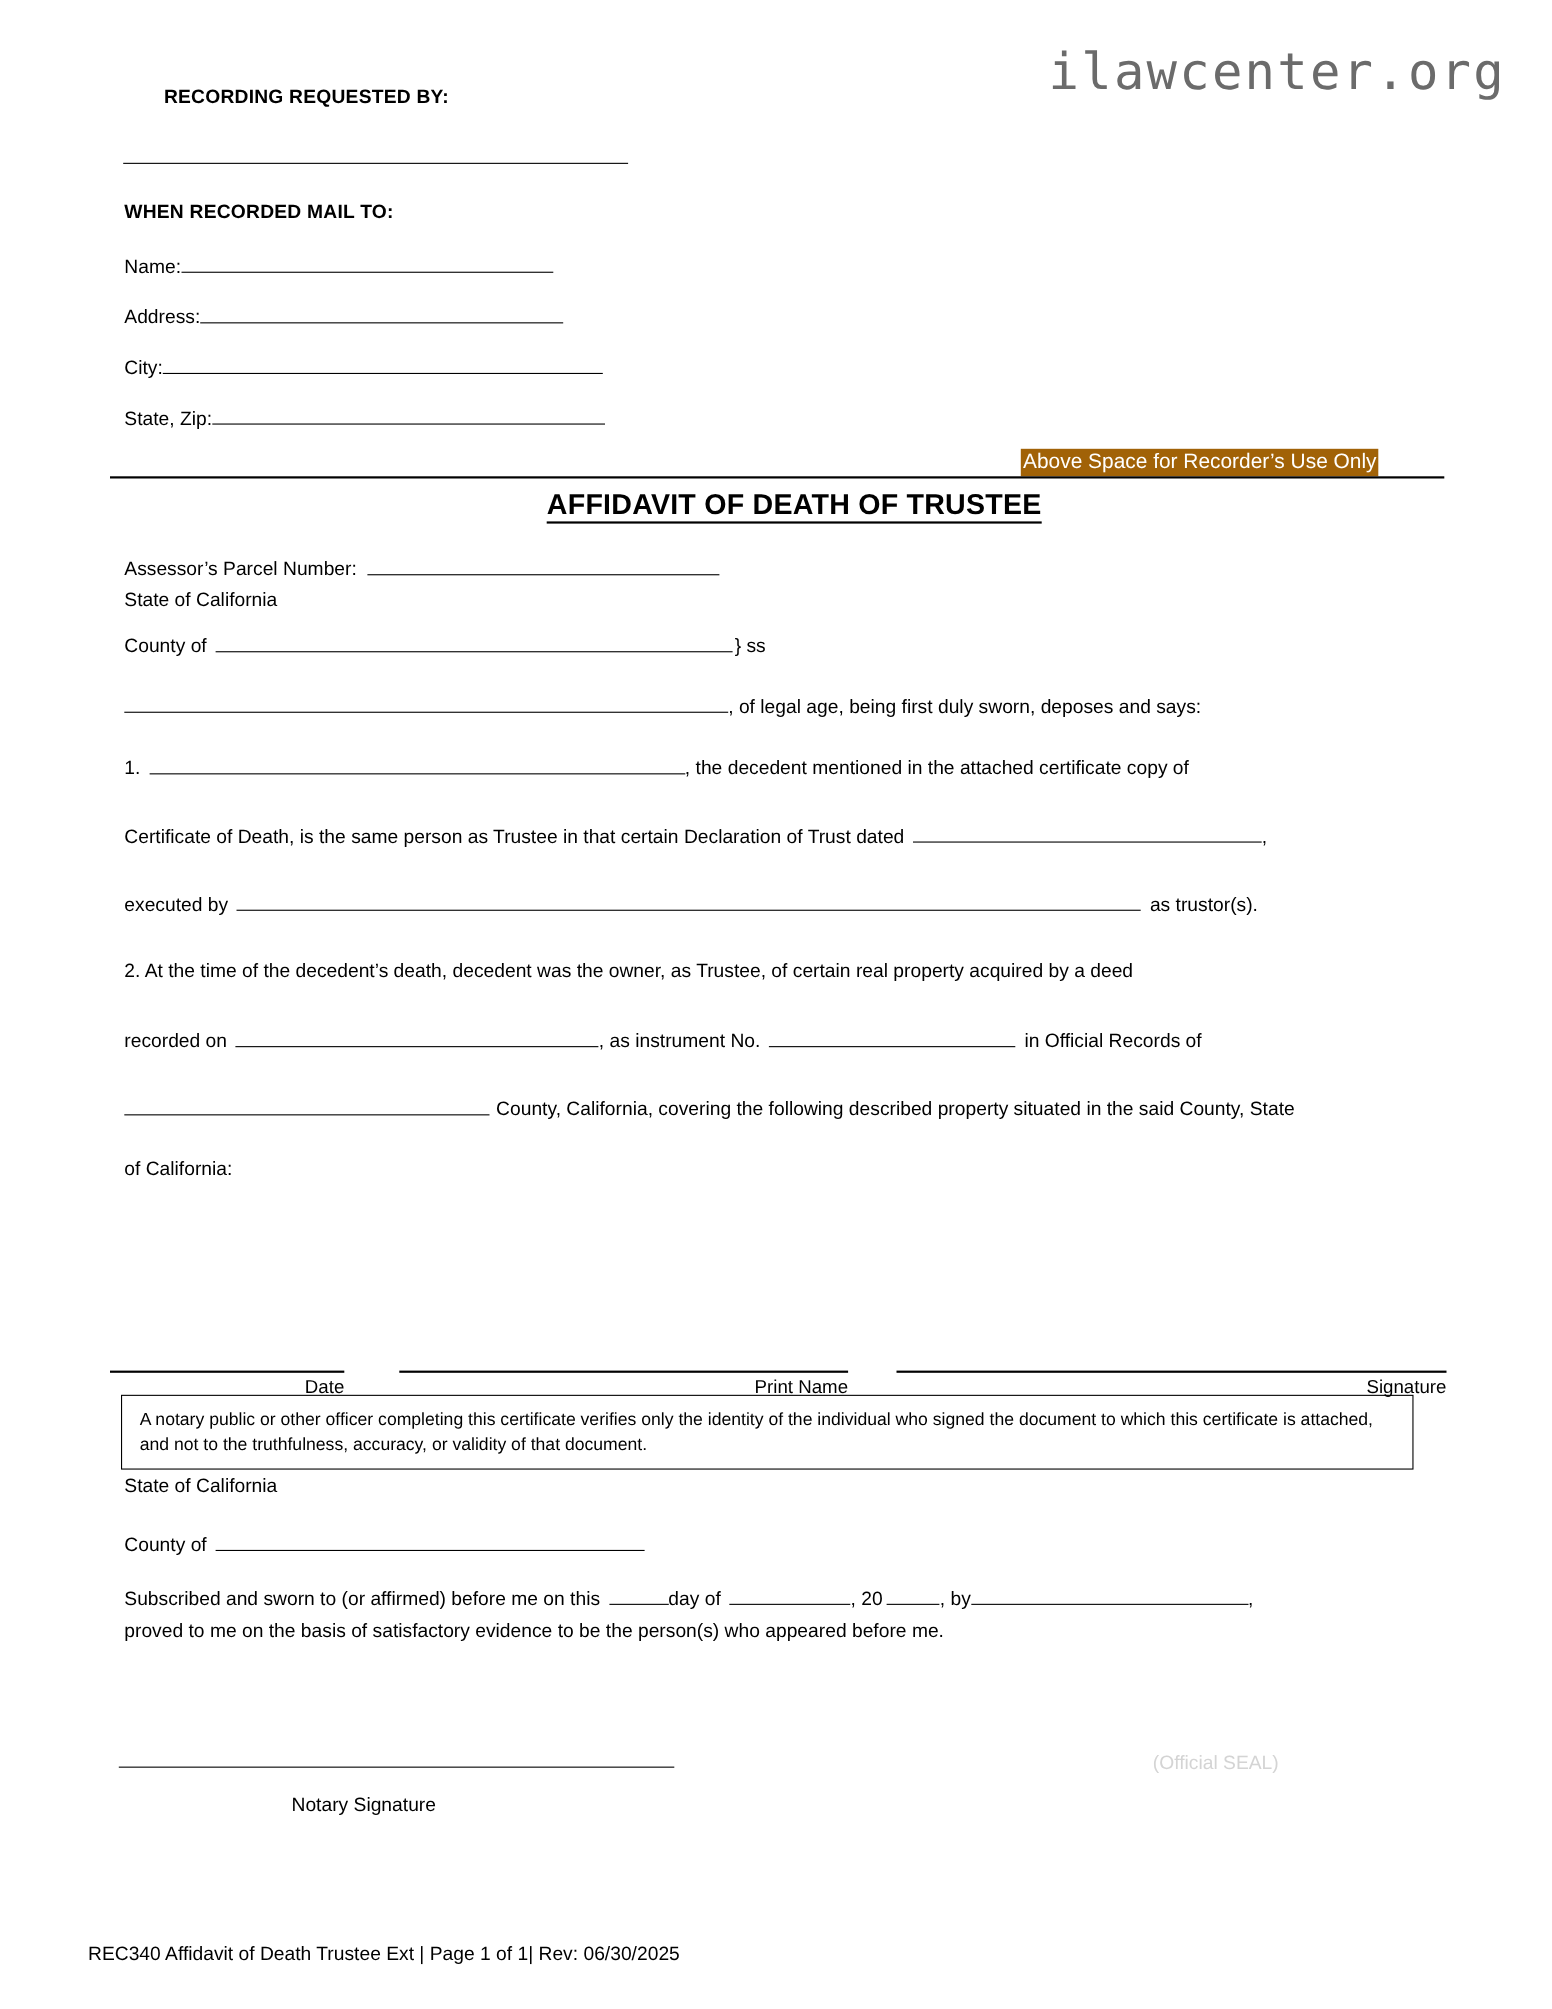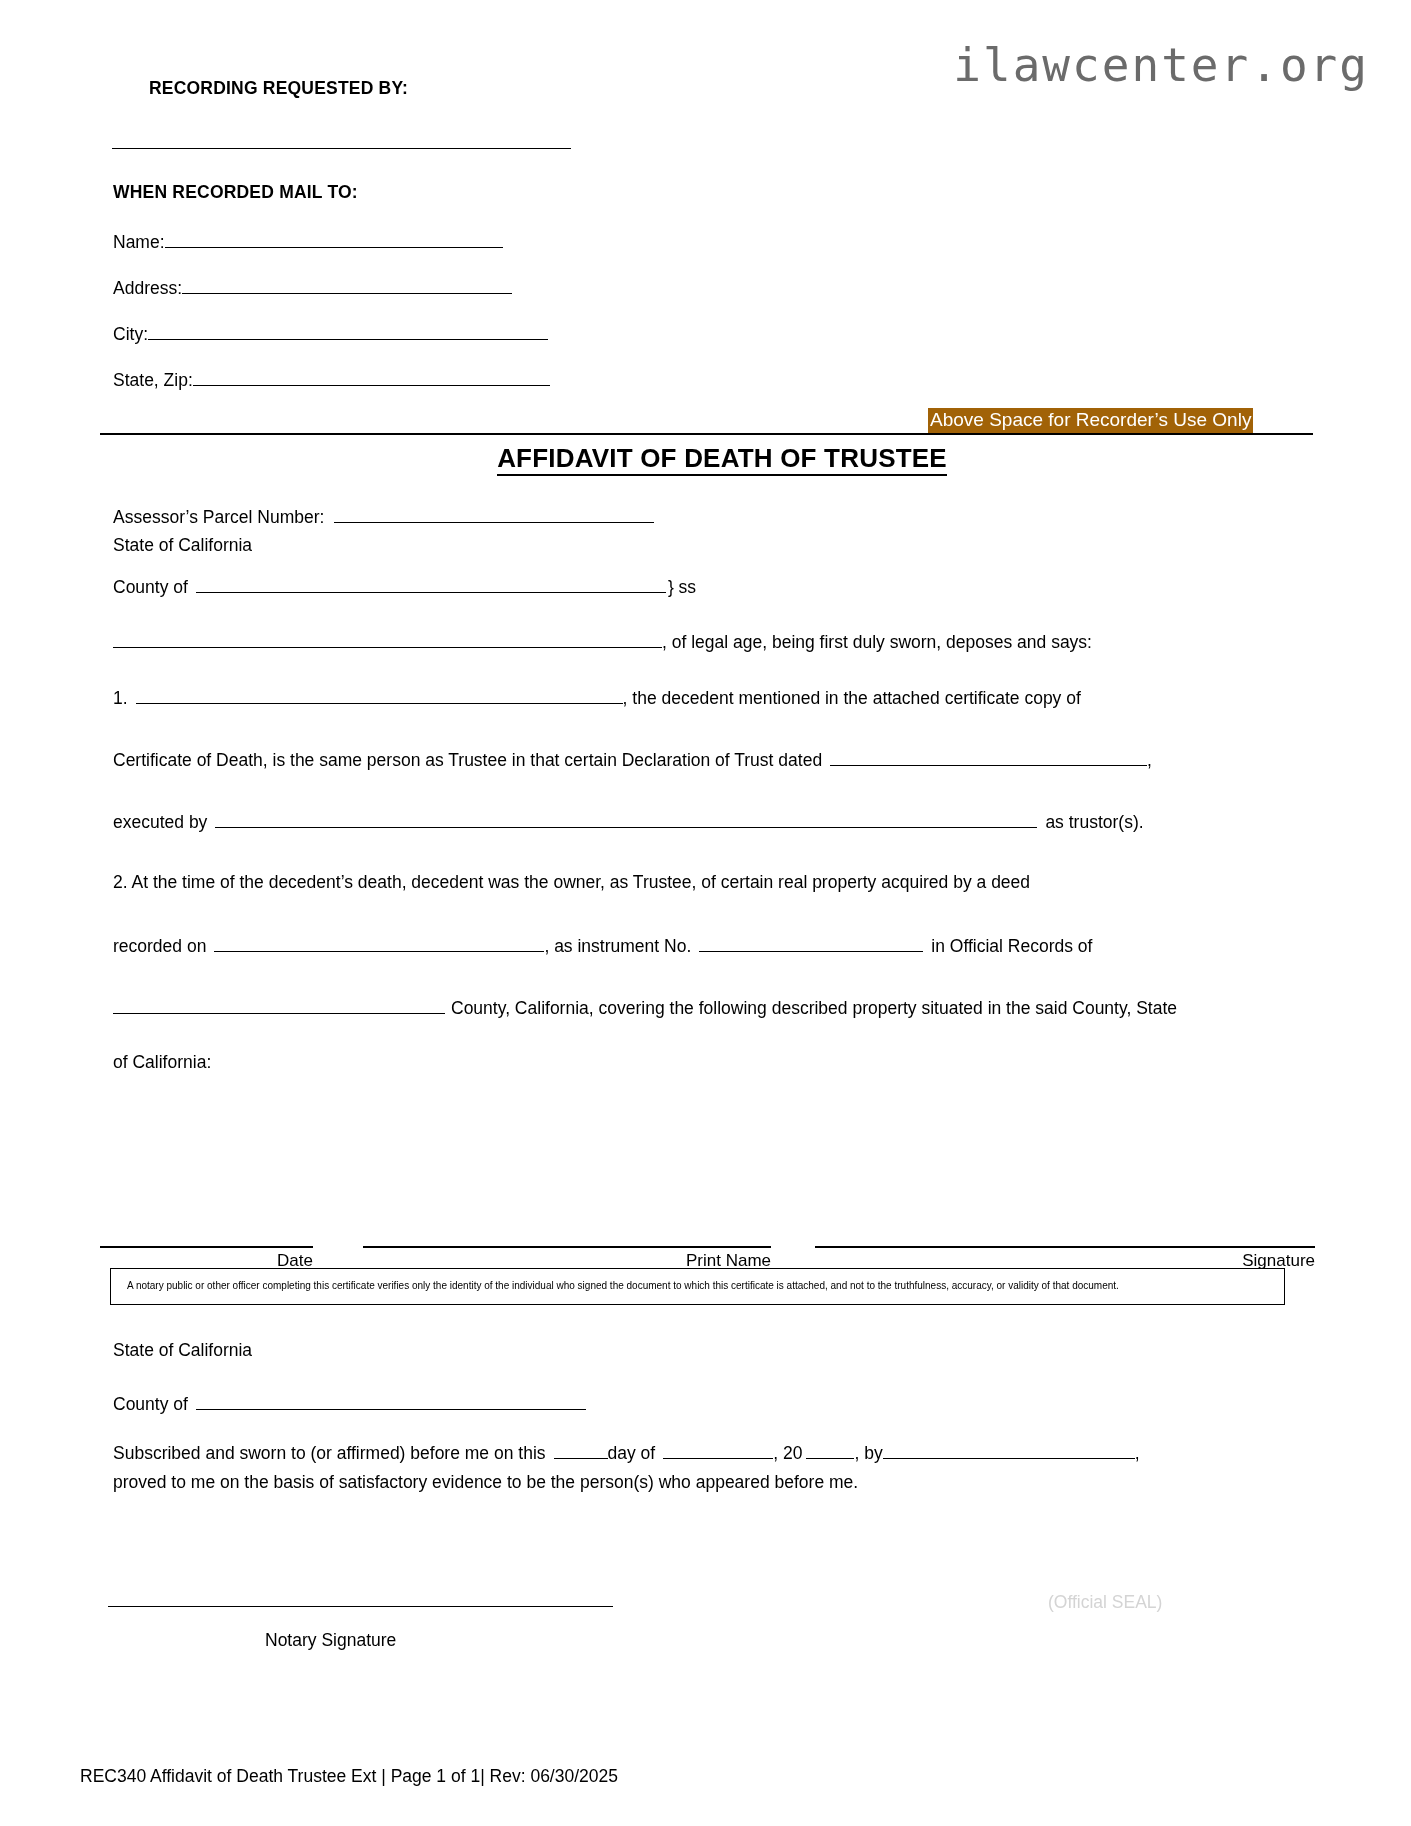--- a/index.html
+++ b/index.html
@@ -143,21 +143,21 @@
 
   
   .notary-box {
     position: absolute;
     left: 110px;
     top: 1268px;
     width: 1175px;
     border: 1.6px solid #000;
     box-sizing: border-box;
     padding: 10px 14px 10px 16px;
-    font-size: 10px;
+    font-size: 16px;
     line-height: 1.45;
   }
 
   .plain {
     position: absolute;
     left: 113px;
     font-size: 17.5px;
     white-space: nowrap;
   }
 

